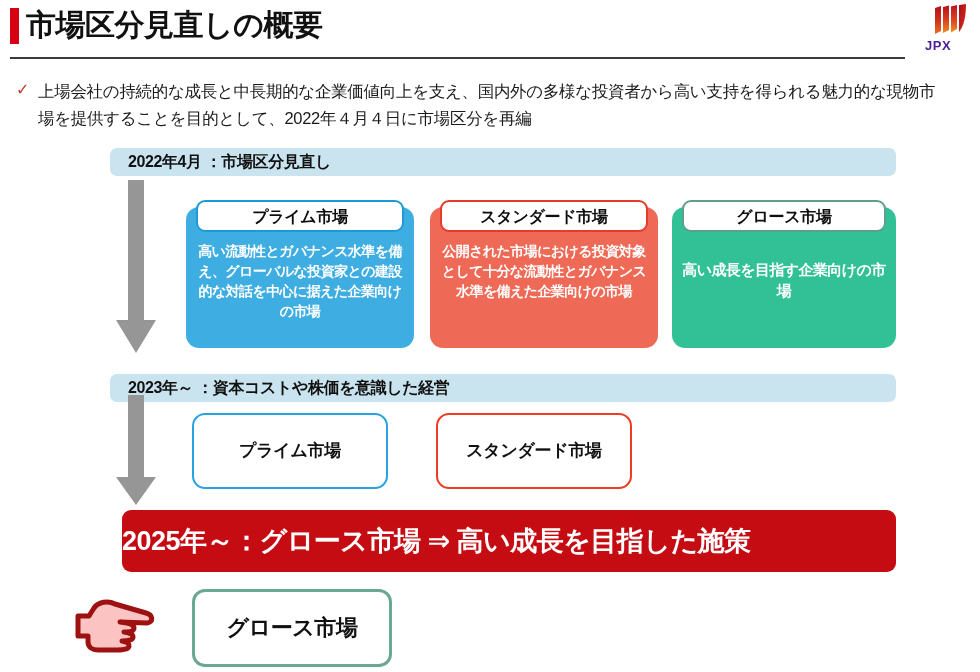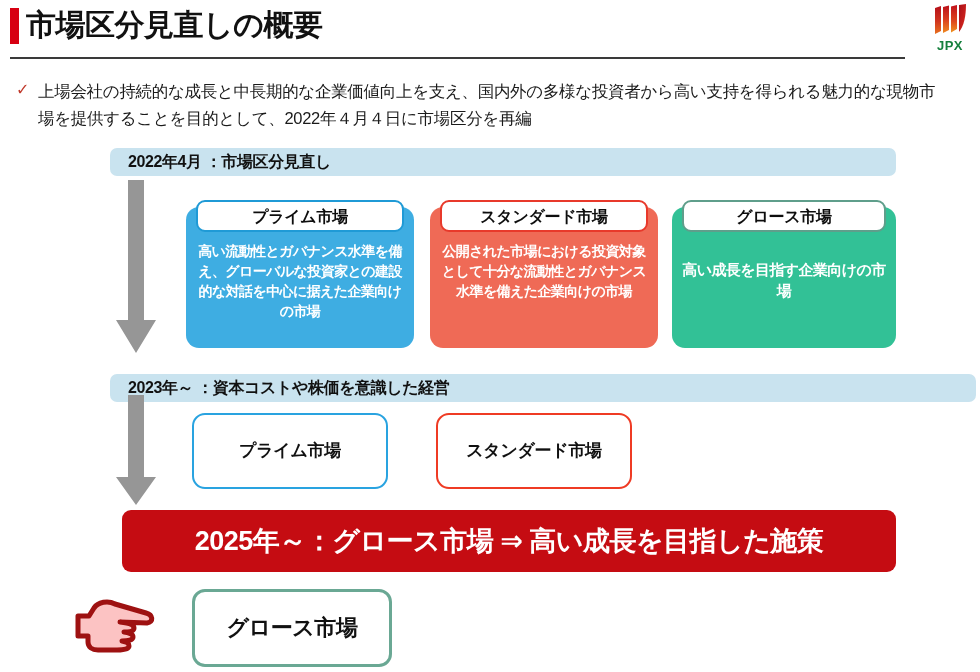--- a/index.html
+++ b/index.html
@@ -49,25 +49,25 @@
   #jpx-logo {
     position: absolute;
     left: 925px; top: 4px;
     width: 50px; height: 52px;
   }
   #jpx-logo .bars { display: block; }
   #jpx-logo .wordmark {
     position: absolute;
     left: 0; top: 34px;
     width: 50px;
-    text-align: center;
+    text-align: left;
     font-size: 13px;
     font-weight: bold;
     letter-spacing: 0.5px;
-    color: #15803d;
+    color: #4c1d95;
   }
 
   
   #lead-block {
     position: absolute;
     left: 16px; top: 78px;
     width: 930px;
   }
   #lead-check {
     position: absolute;
@@ -97,21 +97,21 @@
     left: 18px; top: 0;
     height: 28px;
     line-height: 28px;
     font-size: 16px;
     font-weight: bold;
     letter-spacing: -0.4px;
     white-space: nowrap;
     color: #111111;
   }
   #section-bar-2022 { left: 110px; top: 148px; width: 786px; }
-  #section-bar-2023 { left: 110px; top: 374px; width: 866px; text-align: center; }
+  #section-bar-2023 { left: 110px; top: 374px; width: 786px; text-align: center; }
 
   
   .down-arrow { position: absolute; }
 
   
   .market-card {
     position: absolute;
     border-radius: 13px;
     top: 207px;
     height: 141px;
@@ -182,21 +182,21 @@
     position: absolute;
     left: 122px; top: 510px;
     width: 774px; height: 62px;
     background: #c50c12;
     border-radius: 9px;
   }
   #red-banner-text {
     display: block;
     height: 62px;
     line-height: 62px;
-    text-align: center;
+    text-align: left;
     font-size: 27px;
     font-weight: bold;
     letter-spacing: -0.5px;
     white-space: nowrap;
     color: #ffffff;
   }
 
   
   #pointing-hand {
     position: absolute;

